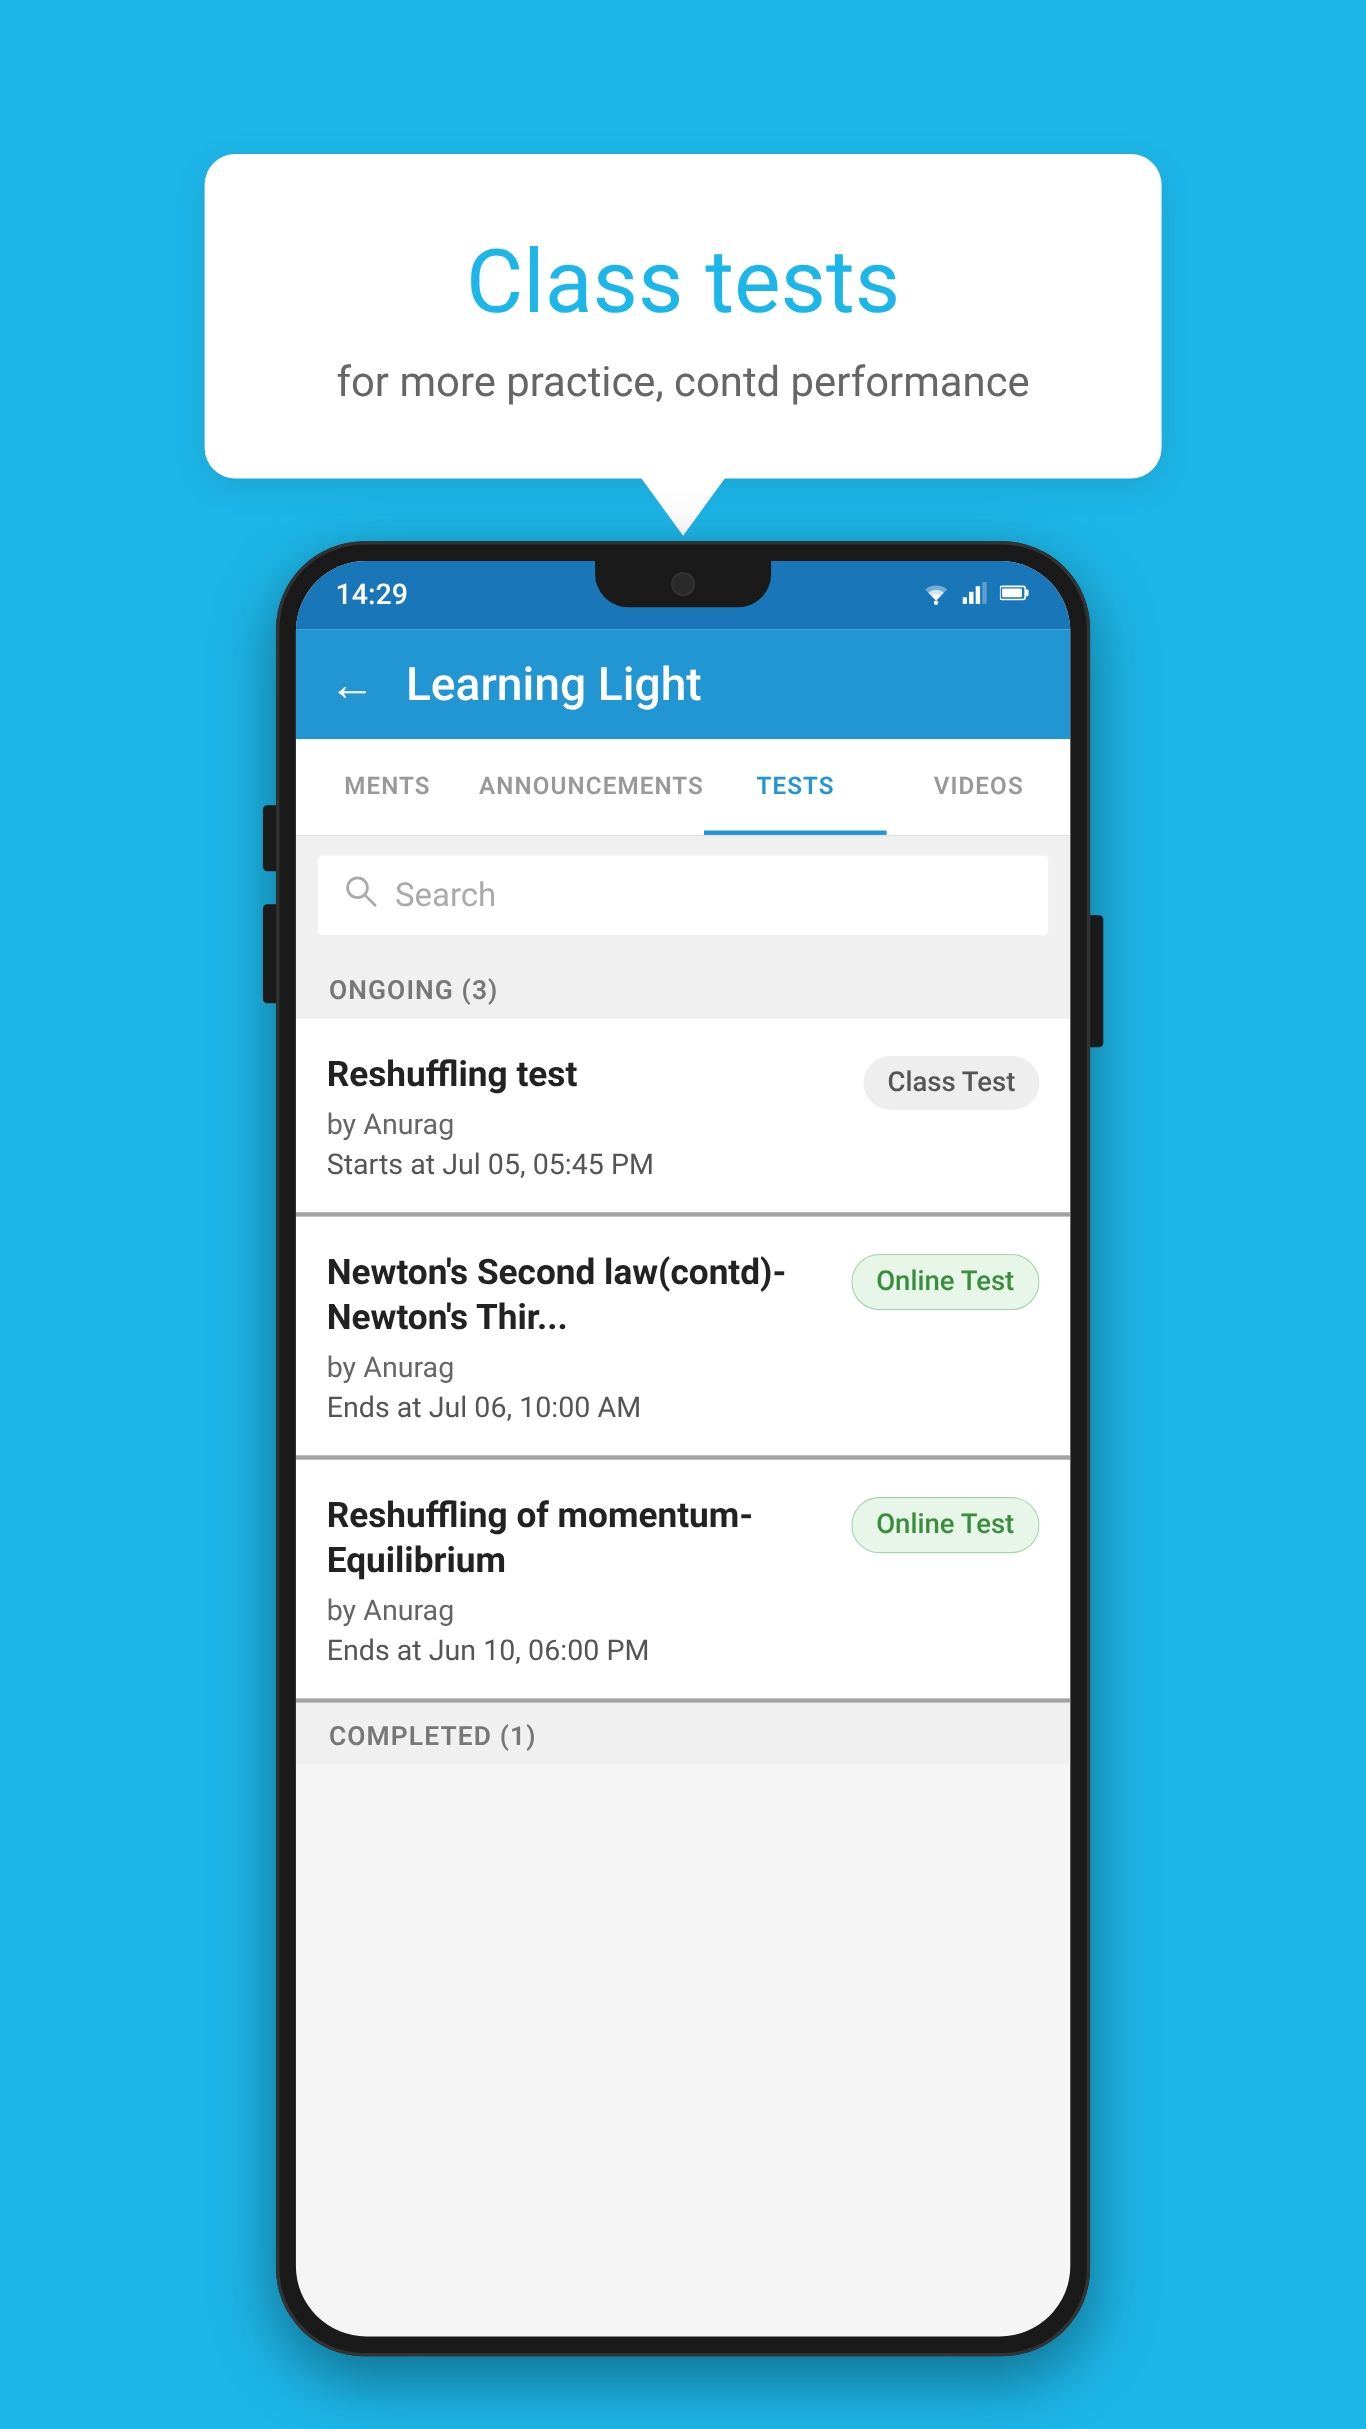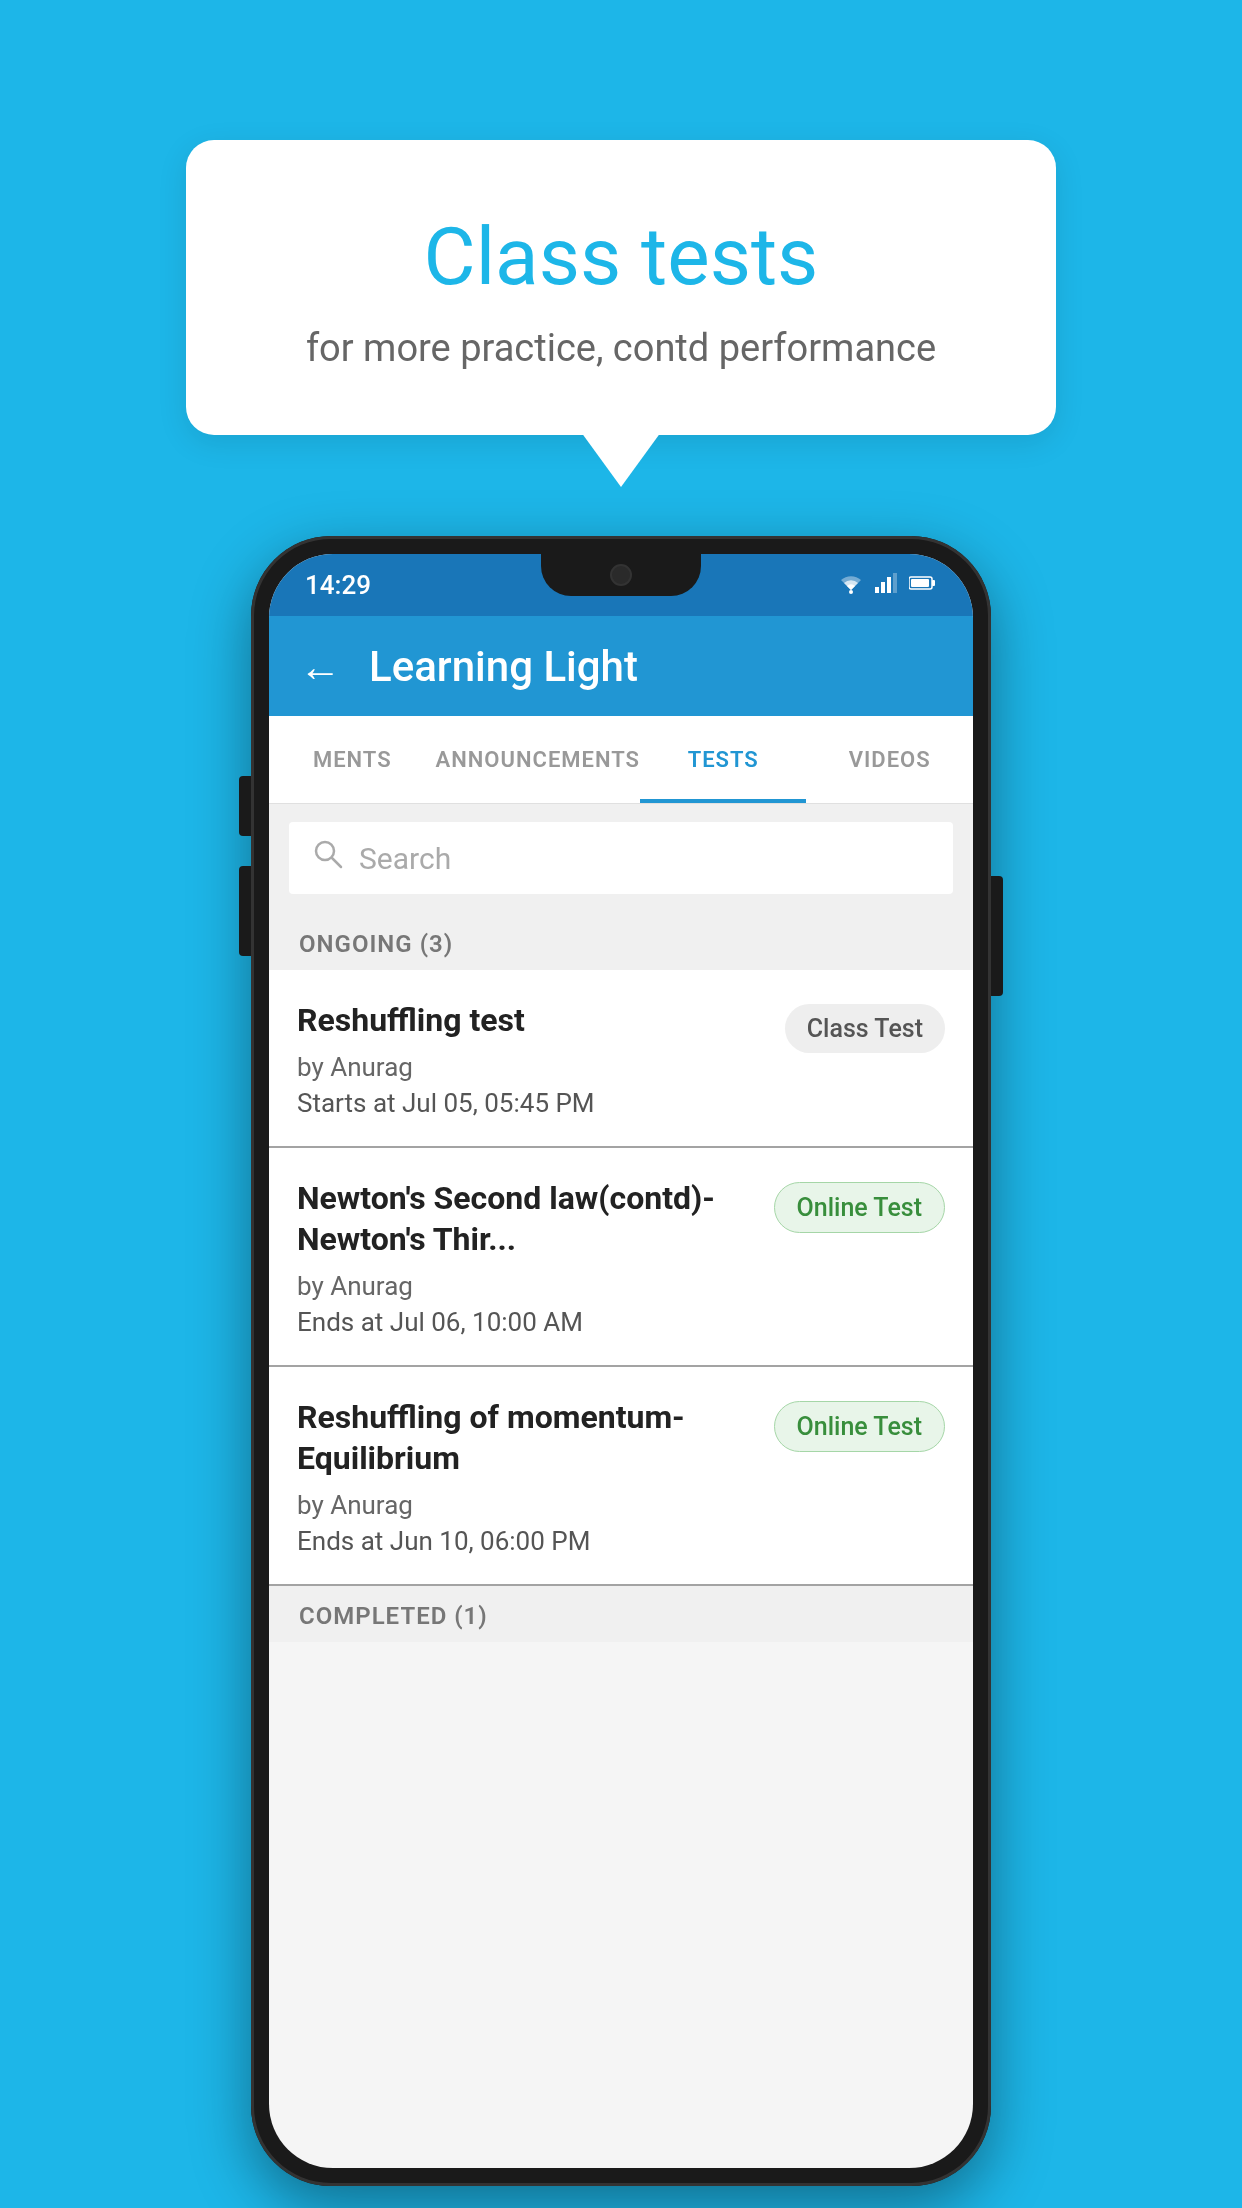--- a/index.html
+++ b/index.html
@@ -54,21 +54,21 @@
 
     .bubble-subtitle {
       font-size: 38px;
       color: #666666;
       font-weight: 400;
     }
 
     
     .phone-container {
       position: absolute;
-      top: 536px;
+      top: 492px;
       left: 50%;
       transform: translateX(-50%);
       width: 740px;
       height: 1650px;
     }
 
     .phone-outer {
       width: 100%;
       height: 100%;
       background: #1a1a1a;
@@ -264,21 +264,21 @@
       text-transform: uppercase;
     }
 
     
     .test-list {
       background: white;
     }
 
     .test-item {
       padding: 30px 28px 28px 28px;
-      border-bottom: 2px solid #a3a3a3;
+      border-bottom: 4px solid #a3a3a3;
       display: flex;
       justify-content: space-between;
       align-items: flex-start;
     }
 
     .test-info {
       flex: 1;
       padding-right: 20px;
     }
 

